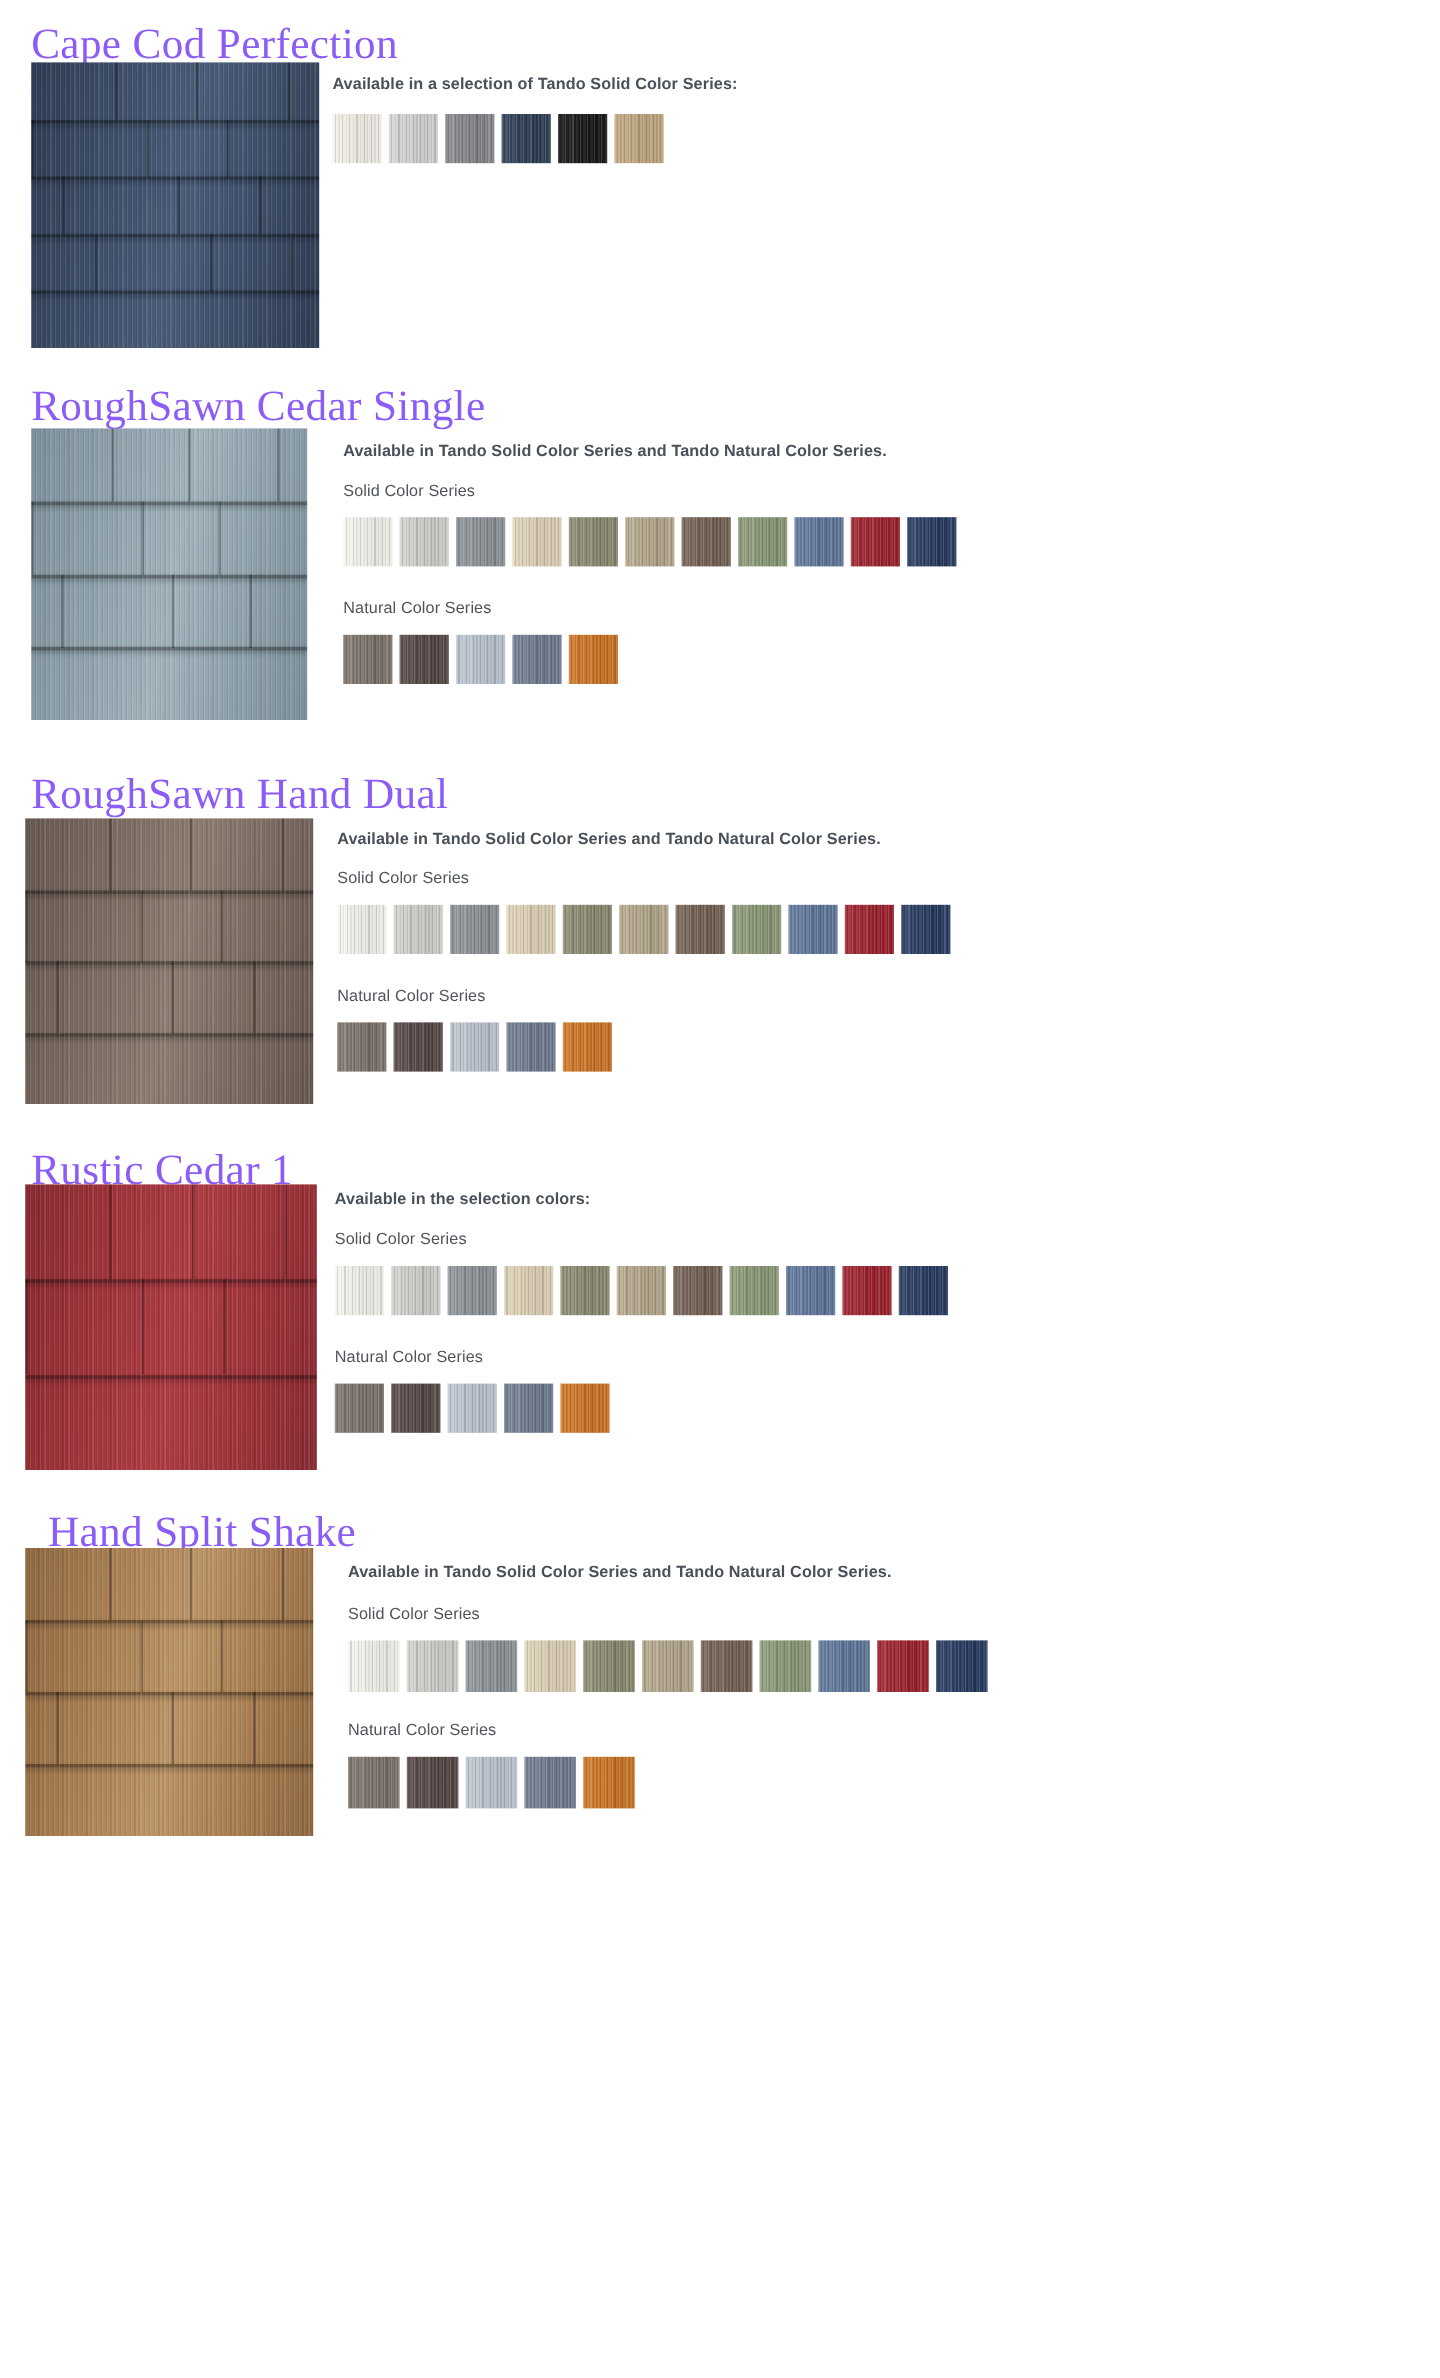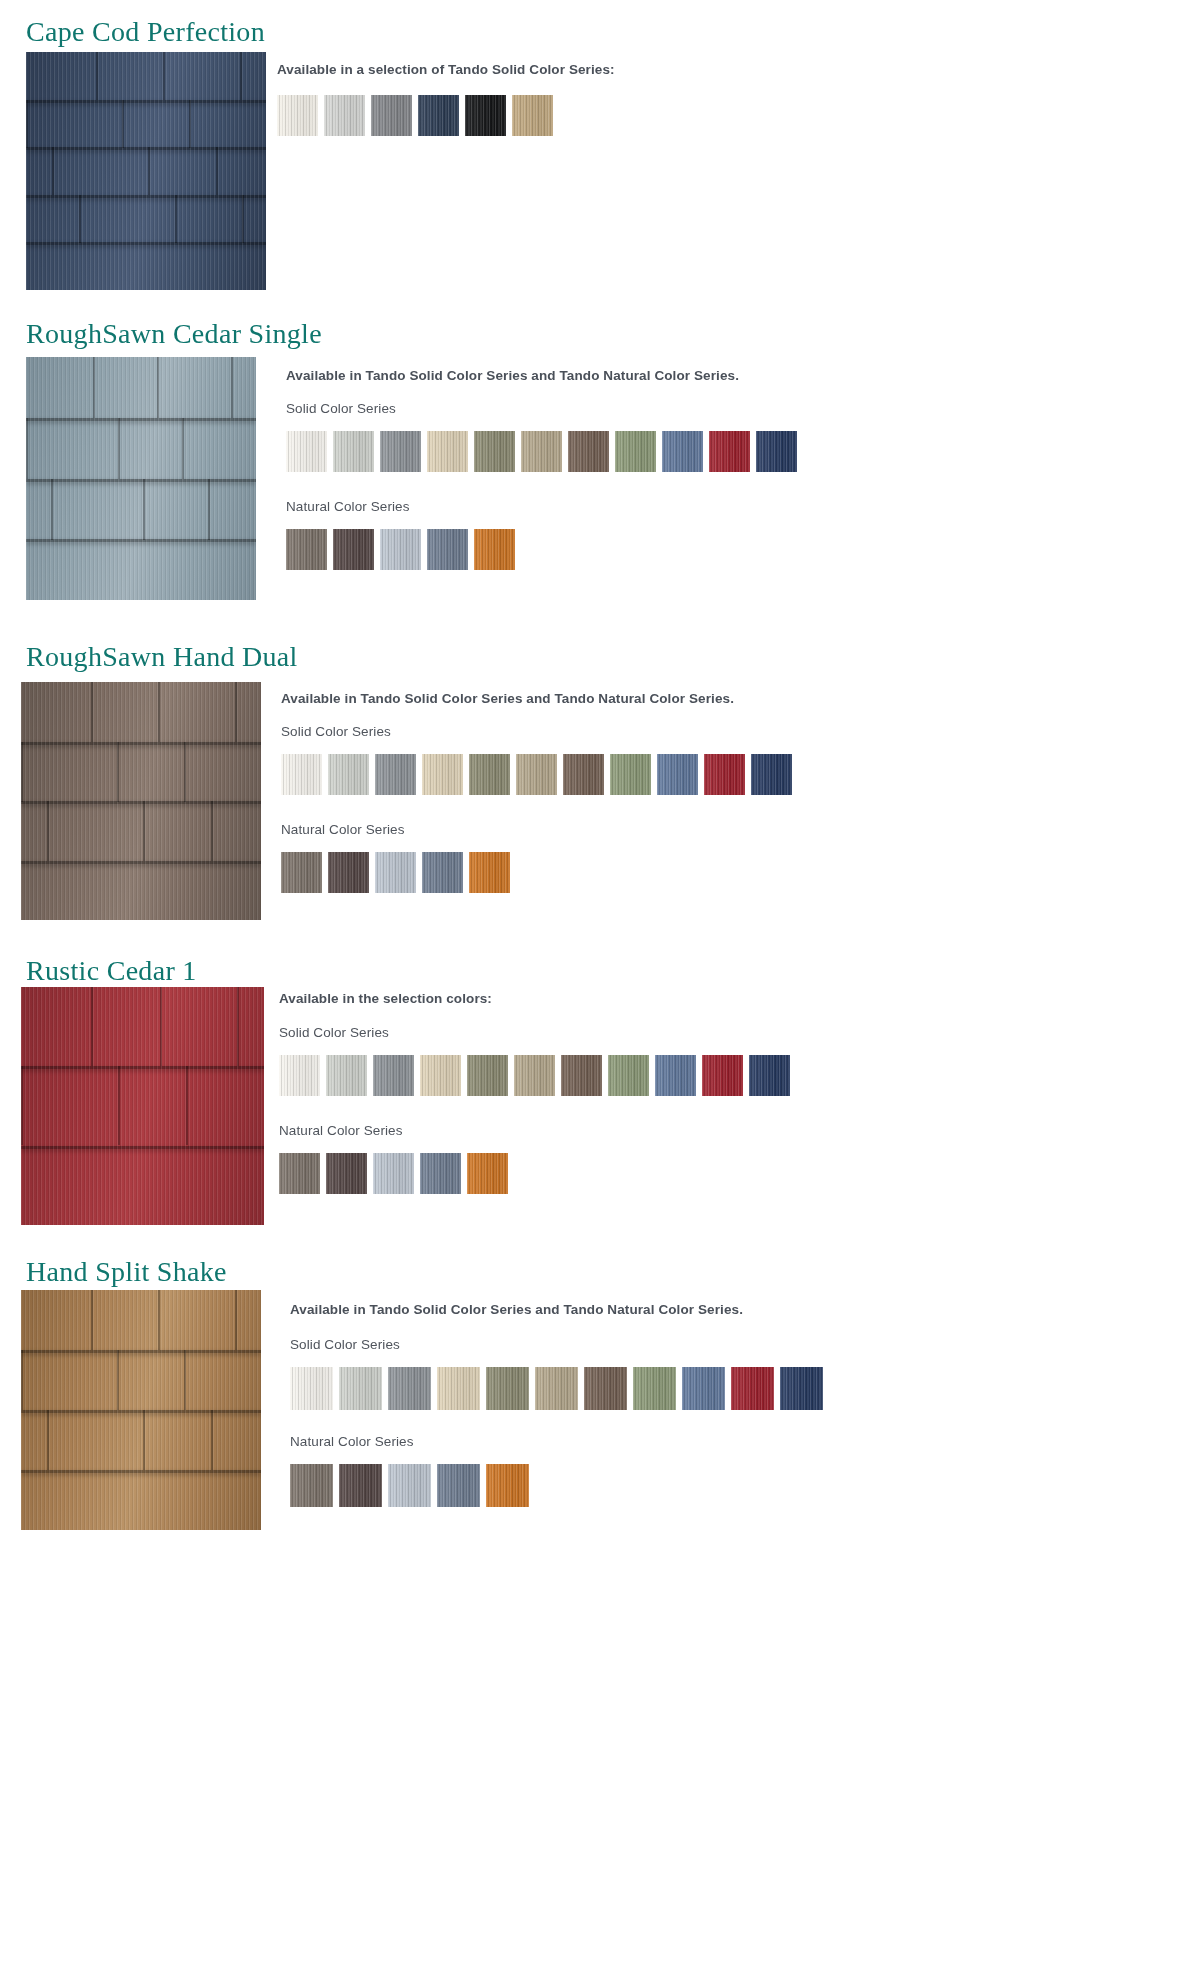--- a/index.html
+++ b/index.html
@@ -19,23 +19,23 @@
   }
 
   
   .product {
     position: absolute;
     left: 0;
     width: 1200px;
   }
   .product-title {
     font-family: "Liberation Serif", "DejaVu Serif", serif;
-    font-size: 28px;
+    font-size: 36px;
     font-weight: 400;
-    color: #0f766e;
+    color: #8b5cf6;
     letter-spacing: .3px;
     white-space: nowrap;
     line-height: 1;
   }
   .hero {
     position: absolute;
     left: 26px;
     width: 240px;
     border: 0;
     background-size: cover;
@@ -281,21 +281,21 @@
       <div class="series-label" style="left: 279px; top: 1123px;">Natural Color Series</div>
       <div class="swatch-row" style="left: 279px; top: 1153px;">
         <div class="swatch grain" title="weathered-gray-brown" style="width: 41px; height: 41px; background: linear-gradient(90deg, rgb(135, 126, 118) 0%, rgb(125, 116, 108) 35%, rgb(115, 106, 98) 70%, rgb(125, 116, 108) 100%);"></div>
         <div class="swatch grain" title="espresso-brown" style="width: 41px; height: 41px; background: linear-gradient(90deg, rgb(98, 85, 84) 0%, rgb(88, 75, 74) 35%, rgb(78, 65, 64) 70%, rgb(88, 75, 74) 100%);"></div>
         <div class="swatch grain" title="driftwood-white" style="width: 41px; height: 41px; background: linear-gradient(90deg, rgb(195, 203, 213) 0%, rgb(185, 193, 203) 35%, rgb(175, 183, 193) 70%, rgb(185, 193, 203) 100%);"></div>
         <div class="swatch grain" title="pewter-blue-gray" style="width: 41px; height: 41px; background: linear-gradient(90deg, rgb(122, 135, 154) 0%, rgb(112, 125, 144) 35%, rgb(102, 115, 134) 70%, rgb(112, 125, 144) 100%);"></div>
         <div class="swatch grain" title="cedar-orange" style="width: 41px; height: 41px; background: linear-gradient(90deg, rgb(211, 128, 52) 0%, rgb(201, 118, 42) 35%, rgb(191, 108, 32) 70%, rgb(201, 118, 42) 100%);"></div>
       </div>
     </div>
     <div class="product" style="top: 0px;">
-      <div class="product-title" style="position: absolute; left: 26px; top: 1258px;">Hand Split Shake</div>
+      <div class="product-title" style="position: absolute; left: 40px; top: 1258px;">Hand Split Shake</div>
       <div class="hero grain grain-soft" style="left: 21px; top: 1290px; width: 240px; height: 240px; position: absolute; background: linear-gradient(100deg, rgb(142, 104, 64) 0%, rgb(169, 127, 83) 28%, rgb(187, 148, 103) 52%, rgb(169, 127, 83) 74%, rgb(142, 104, 64) 100%);">
         <div class="courses">
           <div class="course-line" style="top: 60px;"></div>
           <div class="butt-line" style="left: 70px; top: 0px; height: 60px; bottom: auto;"></div>
           <div class="butt-line" style="left: 137px; top: 0px; height: 60px; bottom: auto;"></div>
           <div class="butt-line" style="left: 214px; top: 0px; height: 60px; bottom: auto;"></div>
           <div class="course-line" style="top: 120px;"></div>
           <div class="butt-line" style="left: 96px; top: 60px; height: 60px; bottom: auto;"></div>
           <div class="butt-line" style="left: 163px; top: 60px; height: 60px; bottom: auto;"></div>
           <div class="butt-line" style="left: 0px; top: 60px; height: 60px; bottom: auto;"></div>

